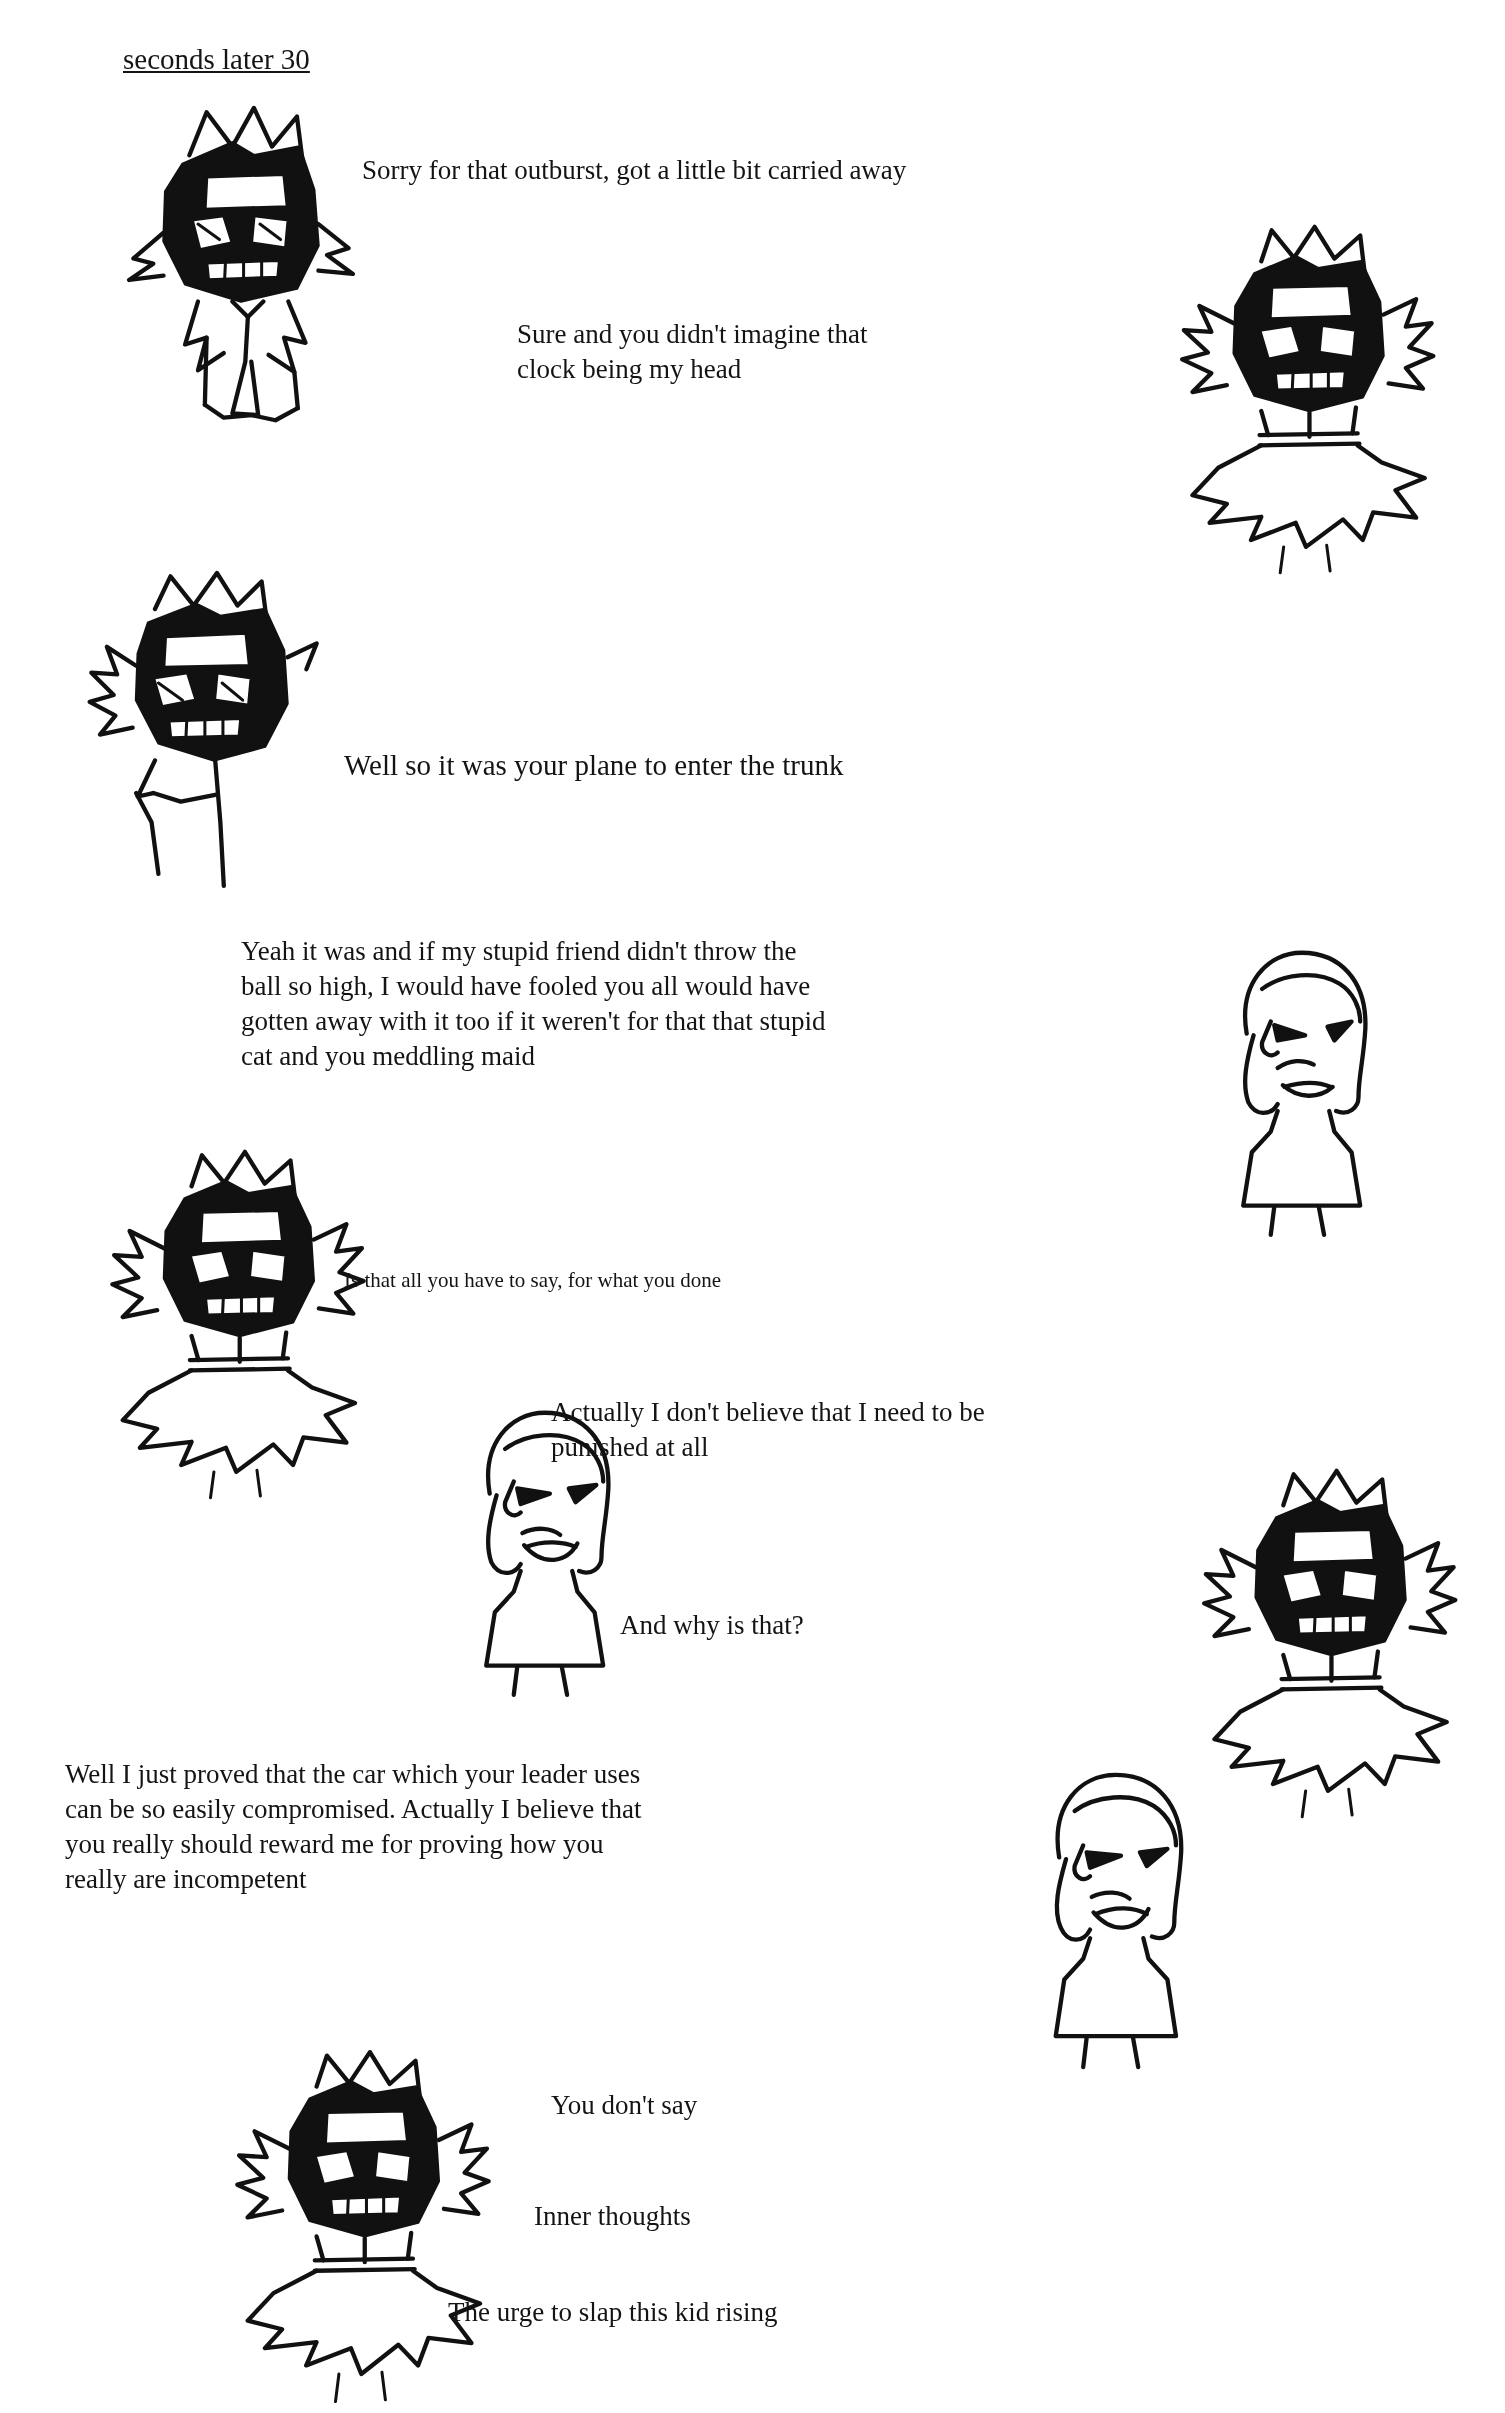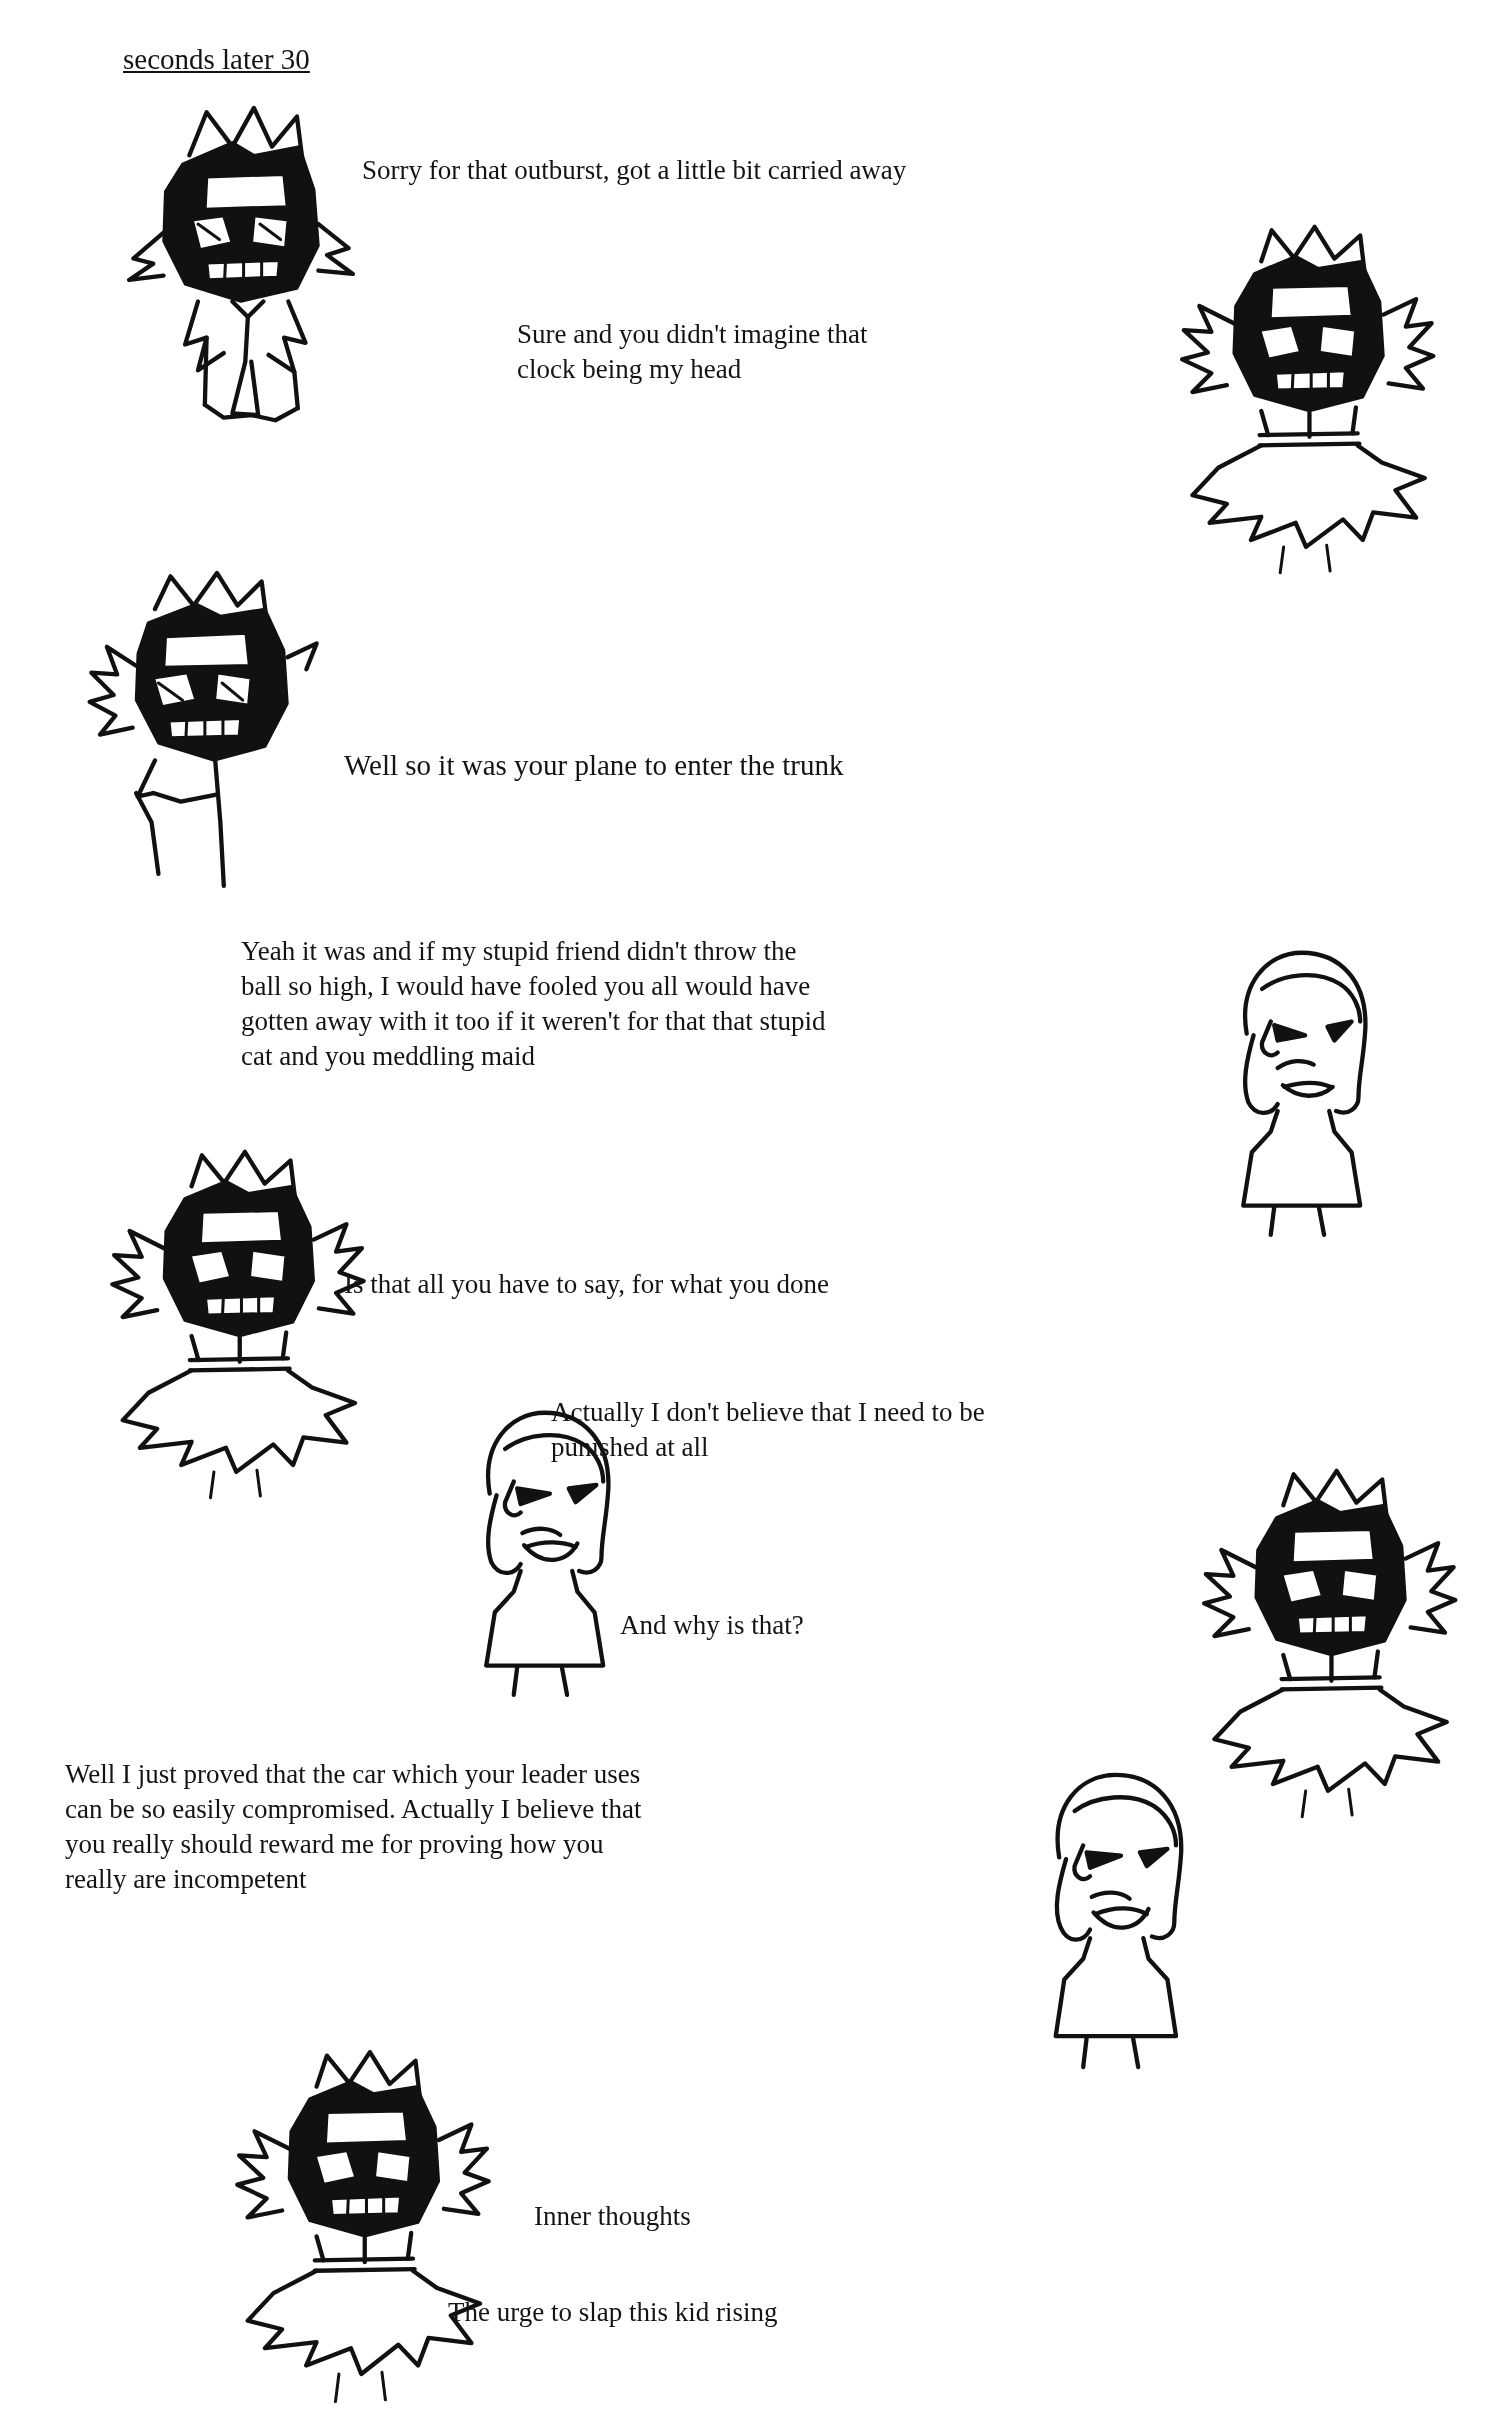--- a/index.html
+++ b/index.html
@@ -173,21 +173,21 @@
       <path class="ink" d="M86 120 L46 100 L60 130 L28 128 L56 154 L26 162 L60 178 L38 200 L78 192"></path>
       <path class="ink" d="M260 110 L298 92 L286 124 L316 120 L290 148 L318 158 L286 172 L306 196 L266 190"></path>
       <path class="ink" d="M118 222 L126 250 M174 224 L174 252 M228 218 L224 248"></path>
       <path class="ink" d="M116 250 L230 248"></path>
       <path class="ink" d="M116 262 L232 260"></path>
       <path class="ink" d="M118 262 L68 288 L38 320 L78 330 L58 352 L118 345 L106 372 L158 352 L170 380 L213 348 L236 372 L248 340 L298 346 L274 314 L308 300 L258 282 L230 262"></path>
       <path class="ink-thin" d="M144 380 L140 410 M194 378 L198 408"></path>
     </svg>
   </div>
 
-  <div class="caption t-center" style="left:344px; top:1267px; width:792px; font-size:27px;font-family:Liberation Serif, serif;">Is that all you have to say, for what you done</div>
+  <div class="caption t-center" style="left:344px; top:1267px; width:792px; font-size:21px;font-family:Liberation Serif, serif;">Is that all you have to say, for what you done</div>
 
   <div class="fig" style="left:431px; top:1399px; width:224px; height:301px;">
     <svg viewBox="0 0 260 350" xmlns="http://www.w3.org/2000/svg">
       <path class="ink" d="M68 110 C58 52 92 16 132 16 C176 16 208 48 206 104 C204 140 198 160 198 184 C198 196 186 206 172 200"></path>
       <path class="ink" d="M76 112 C68 140 62 168 70 190 C78 206 96 206 104 192"></path>
       <path class="ink" d="M86 58 C110 40 150 36 176 52 C192 62 200 80 200 96"></path>
       <path class="ink" d="M96 96 L86 120 C84 132 96 140 104 132"></path>
       <path class="ink" d="M100 104 L138 110 L104 122 Z" style="fill:#111111;"></path>
       <path class="ink" d="M160 104 L192 100 L168 120 Z" style="fill:#111111;"></path>
       <path class="ink" d="M106 156 C122 148 140 150 150 158"></path>
@@ -255,19 +255,20 @@
       <path class="ink" d="M86 120 L46 100 L60 130 L28 128 L56 154 L26 162 L60 178 L38 200 L78 192"></path>
       <path class="ink" d="M260 110 L298 92 L286 124 L316 120 L290 148 L318 158 L286 172 L306 196 L266 190"></path>
       <path class="ink" d="M118 222 L126 250 M174 224 L174 252 M228 218 L224 248"></path>
       <path class="ink" d="M116 250 L230 248"></path>
       <path class="ink" d="M116 262 L232 260"></path>
       <path class="ink" d="M118 262 L68 288 L38 320 L78 330 L58 352 L118 345 L106 372 L158 352 L170 382 L213 348 L236 372 L248 340 L298 346 L274 314 L308 300 L258 282 L230 262"></path>
       <path class="ink-thin" d="M144 382 L140 414 M194 380 L198 412"></path>
     </svg>
   </div>
 
+  <div class="caption t-center" style="left:551px; top:2088px; width:758px; font-size:27px;">You don't say</div>
 
   <div class="caption t-center" style="left:534px; top:2191px; width:758px; font-size:27px;margin-top:8px;">Inner thoughts</div>
 
   <div class="caption t-center" style="left:448px; top:2295px; width:930px; font-size:27px;">The urge to slap this kid rising</div>
 
 </div>
 
 
 </body></html>

